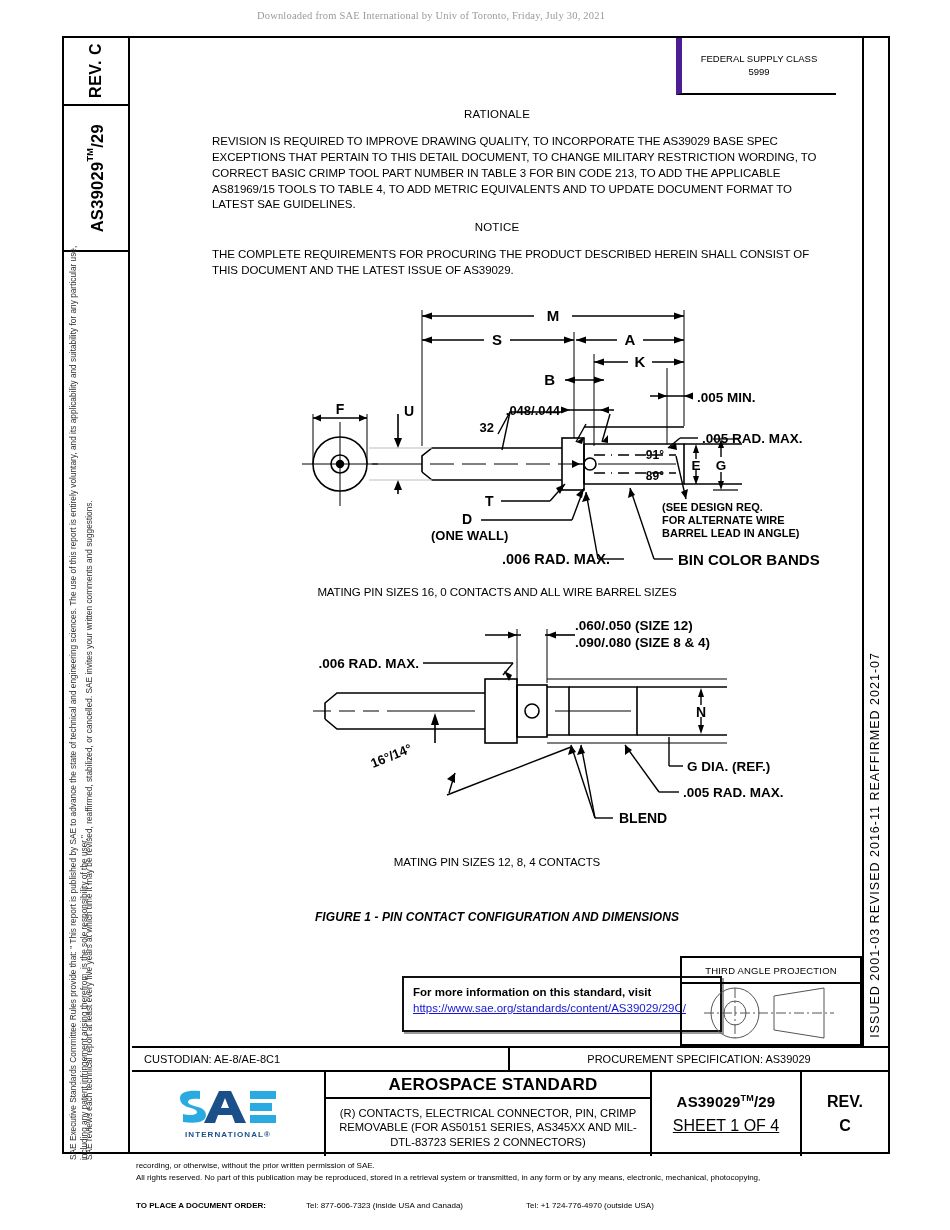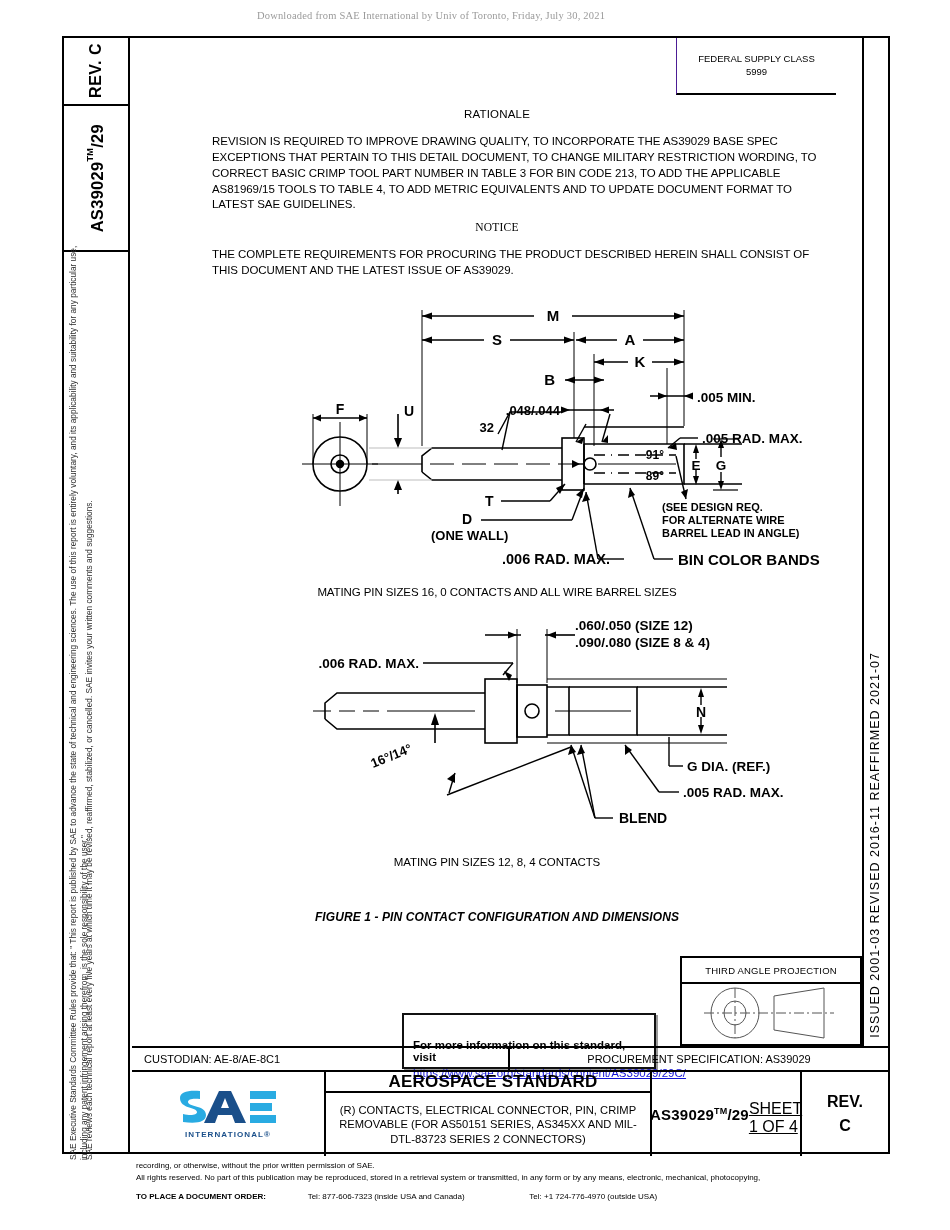--- a/index.html
+++ b/index.html
@@ -72,64 +72,64 @@
   }
   .rail-right .vtxt {
     position:absolute; bottom:8px; left:4px;
     writing-mode: vertical-rl; transform: rotate(180deg);
     font-size:12.5px; letter-spacing:1px; white-space:nowrap;
   }
 
   
   .fsc {
     position:absolute; right:26px; top:0; width:160px; height:57px;
-    border-left:1px solid #4c1d95; border-bottom:2px solid #000;
+    border-left:6px solid #4c1d95; border-bottom:2px solid #000;
     display:flex; flex-direction:column; align-items:center; justify-content:center;
     font-size:9.5px; line-height:1.35; text-align:center;
   }
 
   
   .content {
     position:absolute; left:68px; top:0; right:26px; bottom:0;
   }
 
   
   .blk-head {
     text-align:center; font-size:11.5px; letter-spacing:.2px;
   }
   .blk-body {
     font-size:11.5px; line-height:1.38; letter-spacing:-.05px;
   }
   .rationale-head { position:absolute; left:0; right:0; top:70px; }
   .rationale-body { position:absolute; left:80px; right:30px; top:96px; }
-  .notice-head    { position:absolute; left:0; right:0; top:183px;font-family:Liberation Serif, serif; }
+  .notice-head    { position:absolute; left:0; right:0; top:183px; }
   .notice-body    { position:absolute; left:80px; right:30px; top:209px; }
 
   
   .fig1 { position:absolute; left:140px; top:258px; }
   .fig2 { position:absolute; left:175px; top:575px; }
   .cap {
     position:absolute; font-size:11.5px; text-align:center; width:100%;
     letter-spacing:-.1px;
   }
   .cap1 { top:548px; left:0; }
   .cap2 { top:818px; left:0; }
   .figtitle {
     position:absolute; top:872px; left:0; width:100%;
     text-align:center; font-weight:bold; font-style:italic;
     font-size:12px; letter-spacing:.1px;
   }
 
   
   .urlbox {
-    position:absolute; left:270px; top:975px; width:254px; height:56px;
+    position:absolute; left:270px; top:938px; width:320px; height:56px;
     border:2px solid #111;
     box-shadow:2px 2px 0 #9a9a9a;
     background:#fff;
-    padding:24px 9px 0 9px;
+    padding:8px 9px 0 9px;
   }
   .urlbox .l1 { font-weight:bold; font-size:11.5px; }
   .urlbox .l2 {
     font-size:11.5px; color:#1414d6; text-decoration:underline;
     margin-top:4px; white-space:nowrap;
   }
 
   
   .tap {
     position:absolute; right:0; top:918px; width:182px; height:90px;
@@ -152,31 +152,31 @@
   .cust-b { width:50%; display:flex; align-items:center; justify-content:center; font-size:11px; }
 
   
   .titleblock {
     position:absolute; left:68px; right:0; top:1034px; height:84px;
     display:flex;
   }
   .tb-logo { width:194px; border-right:2px solid #000; display:flex; align-items:center; justify-content:center; }
   .tb-mid  { flex:1; border-right:2px solid #000; display:flex; flex-direction:column; }
   .tb-mid-top {
-    height:21px; border-bottom:2px solid #000;
+    height:27px; border-bottom:2px solid #000;
     display:flex; align-items:center; justify-content:center;
     font-weight:bold; font-size:17px; letter-spacing:.2px;padding-left:10px;
   }
   .tb-mid-bot {
     flex:1; display:flex; align-items:center; justify-content:center;
     text-align:center; font-size:11.2px; line-height:1.3; padding:0 6px;
   }
   .tb-num {
     width:150px; border-right:2px solid #000;
-    display:flex; align-items:center; justify-content:center;
+    display:flex; flex-direction:column; align-items:center; justify-content:center;
   }
   .tb-num .n1 { font-weight:bold; font-size:15px; letter-spacing:.2px; }
   .tb-num .n1 .tm { font-size:9px; vertical-align:super; }
   .tb-num .n2 { font-size:16px; margin-top:7px;text-decoration:underline; }
   .tb-rev {
     width:86px; display:flex; flex-direction:column;
     align-items:center; justify-content:center;
     font-weight:bold; font-size:16px; line-height:1.5;
   }
 
@@ -186,21 +186,21 @@
     font-size:8px; font-weight:bold; letter-spacing:1.1px;
     color:#1a4f8a; margin-top:2px;
   }
 
   
   .footer {
     position:absolute; left:136px; top:1160px; width:810px;
     font-size:8px; line-height:1.45; color:#000;
   }
   .footer .bold { font-weight:bold; }
-  .foot-grid { display:flex; margin-top:8px;justify-content:space-between; }
+  .foot-grid { display:flex; margin-top:17px; }
   .fg-a { width:170px; font-weight:bold; }
   .fg-b { width:220px; }
   .fg-c { width:200px; }
   .fg-d { width:215px; }
 
   text { font-family:"Liberation Sans", sans-serif; }
 </style>
 </head>
 <body>
 

